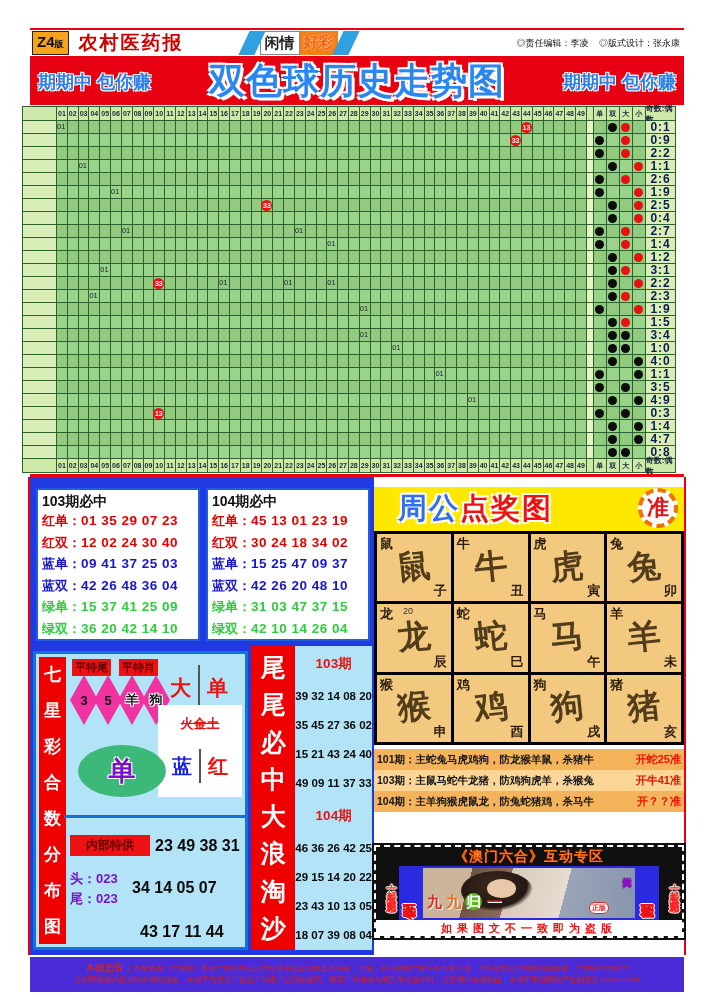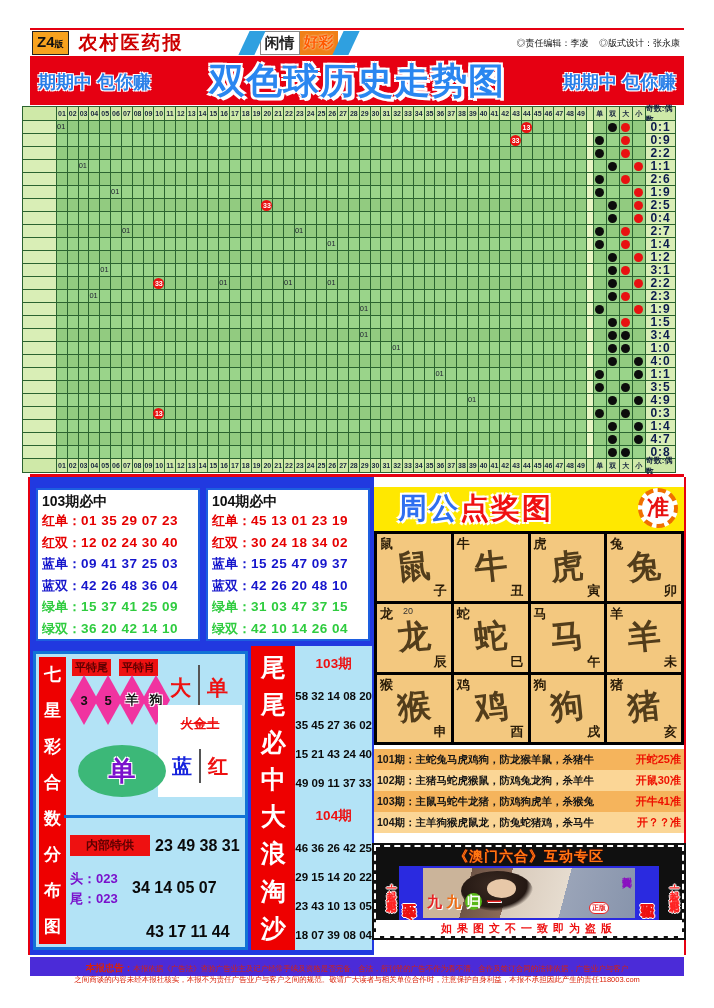--- a/index.html
+++ b/index.html
@@ -135,21 +135,21 @@
   .oval{position:absolute;left:8px;top:88px;width:88px;height:52px;background:#3cb878;
     border-radius:50%;display:flex;align-items:center;justify-content:center;}
   .oval span{color:#7a11cc;font-size:27px;font-weight:900;
     text-shadow:-1px -1px 0 #fff,1px -1px 0 #fff,-1px 1px 0 #fff,1px 1px 0 #fff;}
   .qxc-hr{position:absolute;left:-6px;right:-6px;top:158px;height:3px;background:#1273d6;}
   .sp-row{position:absolute;left:0px;top:178px;display:flex;align-items:center;white-space:nowrap;}
   .sp-label{background:#ee1111;color:#5d0000;font-size:12px;font-weight:900;padding:2px 16px;}
   .sp-nums{margin-left:5px;font-size:16px;font-weight:900;color:#0a0a0a;}
   .ht{position:absolute;left:0px;top:212px;color:#7a11cc;font-size:13px;font-weight:900;line-height:20px;}
   .row2{position:absolute;left:62px;top:222px;font-size:16px;font-weight:900;color:#0a0a0a;}
-  .row3{position:absolute;left:76px;top:266px;font-size:16px;font-weight:900;color:#0a0a0a;}
+  .row3{position:absolute;left:70px;top:266px;font-size:16px;font-weight:900;color:#0a0a0a;}
 
   
   .ww{position:absolute;left:251px;top:646px;width:121px;height:304px;display:flex;}
   .ww-strip{width:49px;background:#ee0000;display:flex;flex-direction:column;
     justify-content:space-around;align-items:center;color:#fff;font-size:25px;font-weight:900;
     padding:3px 0;}
   .ww-nums{flex:1;background:#b3e3f6;display:flex;flex-direction:column;
     justify-content:space-around;align-items:center;}
   .ww-period{color:#ee1111;font-size:13.5px;font-weight:900;}
   .ww-row{font-size:11.5px;font-weight:900;color:#0a0a0a;white-space:nowrap;}
@@ -180,21 +180,21 @@
   .m-nine .n3{color:#fff;background:#58b818;border-radius:50%;padding:0 1px;}
   .m-nine .n4{color:#e82222;text-shadow:1px 1px 0 #fff;}
   .m-tag{position:absolute;right:2px;top:2px;writing-mode:vertical-rl;text-orientation:upright;
     color:#8a10c0;font-size:9.5px;font-weight:900;line-height:11px;}
   .m-badge{position:absolute;right:26px;top:34px;background:#fff;color:#e82222;border:1px solid #e82222;
     border-radius:8px;font-size:7px;font-weight:bold;padding:0 2px;}
   .macau-bottom{height:16px;background:#fff;color:#ee1111;font-weight:900;font-size:11px;
     text-align:center;line-height:16px;letter-spacing:5px;}
 
   
-  .footer{position:absolute;left:30px;top:957px;width:654px;height:19px;background:#4b2bd8;
+  .footer{position:absolute;left:30px;top:957px;width:654px;height:35px;background:#4b2bd8;
     color:#d8220a;text-align:center;font-size:7.5px;line-height:11px;box-sizing:border-box;
     padding-top:5px;}
   .footer b{font-size:9.5px;}
 </style>
 </head>
 <body>
 
 <div id="page" data-interactable="false">
 
   <div class="top-header" data-interactable="false">
@@ -2084,24 +2084,20 @@
         <div class="z-art" data-interactable="false">猪</div>
         <div class="z-branch" data-interactable="false">亥</div>
       </div>
     </div>
   <div class="periods" id="periods" data-interactable="false">
       <div class="p-line" data-interactable="false">
         <span class="p-text" data-interactable="false">101期：主蛇兔马虎鸡狗，防龙猴羊鼠，杀猪牛</span>
         <span class="p-res" data-interactable="false">开蛇25准</span>
       </div>
       <div class="p-line" data-interactable="false">
-        <span class="p-text" data-interactable="false">102期：主猪马蛇虎猴鼠，防鸡兔龙狗，杀羊牛</span>
-        <span class="p-res" data-interactable="false">开鼠30准</span>
-      </div>
-      <div class="p-line" data-interactable="false">
         <span class="p-text" data-interactable="false">103期：主鼠马蛇牛龙猪，防鸡狗虎羊，杀猴兔</span>
         <span class="p-res" data-interactable="false">开牛41准</span>
       </div>
       <div class="p-line" data-interactable="false">
         <span class="p-text" data-interactable="false">104期：主羊狗猴虎鼠龙，防兔蛇猪鸡，杀马牛</span>
         <span class="p-res" data-interactable="false">开？？准</span>
       </div>
     </div>
 
   <div class="qxc" data-interactable="false">
@@ -2162,21 +2158,21 @@
         <span data-interactable="false">尾</span>
         <span data-interactable="false">必</span>
         <span data-interactable="false">中</span>
         <span data-interactable="false">大</span>
         <span data-interactable="false">浪</span>
         <span data-interactable="false">淘</span>
         <span data-interactable="false">沙</span>
       </div>
     <div class="ww-nums" id="ww-nums" data-interactable="false">
         <div class="ww-period" data-interactable="false">103期</div>
-        <div class="ww-row" data-interactable="false">58 32 14 08 20</div>
+        <div class="ww-row" data-interactable="false">39 32 14 08 20</div>
         <div class="ww-row" data-interactable="false">35 45 27 36 02</div>
         <div class="ww-row" data-interactable="false">15 21 43 24 40</div>
         <div class="ww-row" data-interactable="false">49 09 11 37 33</div>
         <div class="ww-period" data-interactable="false">104期</div>
         <div class="ww-row" data-interactable="false">46 36 26 42 25</div>
         <div class="ww-row" data-interactable="false">29 15 14 20 22</div>
         <div class="ww-row" data-interactable="false">23 43 10 13 05</div>
         <div class="ww-row" data-interactable="false">18 07 39 08 04</div>
       </div>
   </div>

